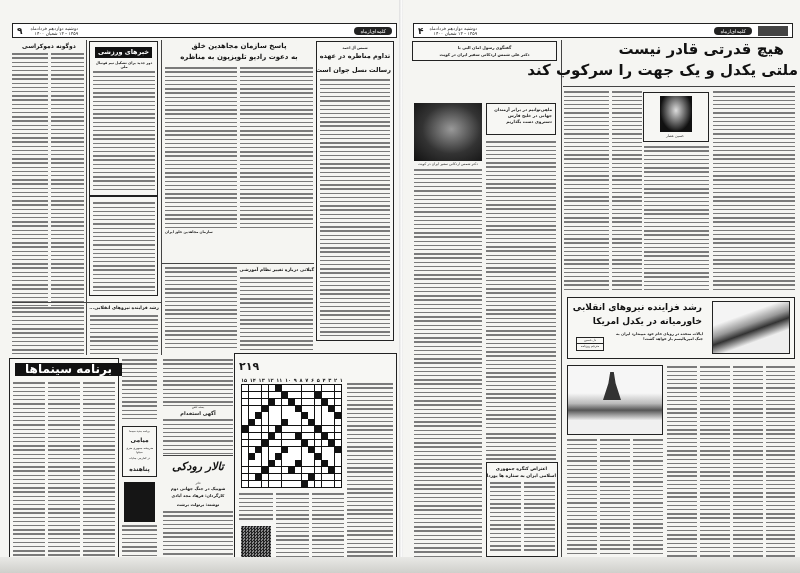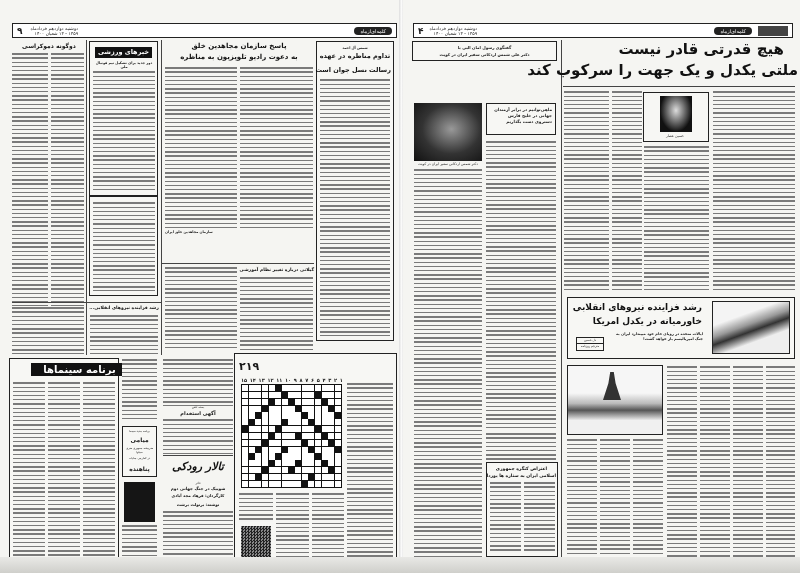--- a/index.html
+++ b/index.html
@@ -99,21 +99,21 @@
     <div class="rule-h" style="left:162px;top:263px;width:152px"></div>
     <div class="headline" style="left:240px;top:267px;width:74px;font-size:4.5px">گیلانی درباره تغییر نظام آموزشی</div>
     <div class="col" style="left:240px;top:276px;width:73px;height:75px">
         <div class="lines"></div>
       </div>
     <div class="col" style="left:165px;top:266px;width:72px;height:85px">
         <div class="lines"></div>
       </div>
 
     <div class="box" style="left:9px;top:358px;width:110px;height:208px">
-      <div class="box-dark" style="left:21px;top:4px;width:97px;height:13px;font-size:10px;line-height:13px">
+      <div class="box-dark" style="left:5px;top:4px;width:107px;height:13px;font-size:12px;line-height:13px">
         <span>برنامه سینماها</span>
       </div>
       <div class="col" style="left:3px;top:22px;width:32px;height:180px">
           <div class="lines"></div>
         </div>
       <div class="col" style="left:38px;top:22px;width:32px;height:180px">
           <div class="lines"></div>
         </div>
       <div class="col" style="left:73px;top:22px;width:32px;height:180px">
           <div class="lines"></div>

